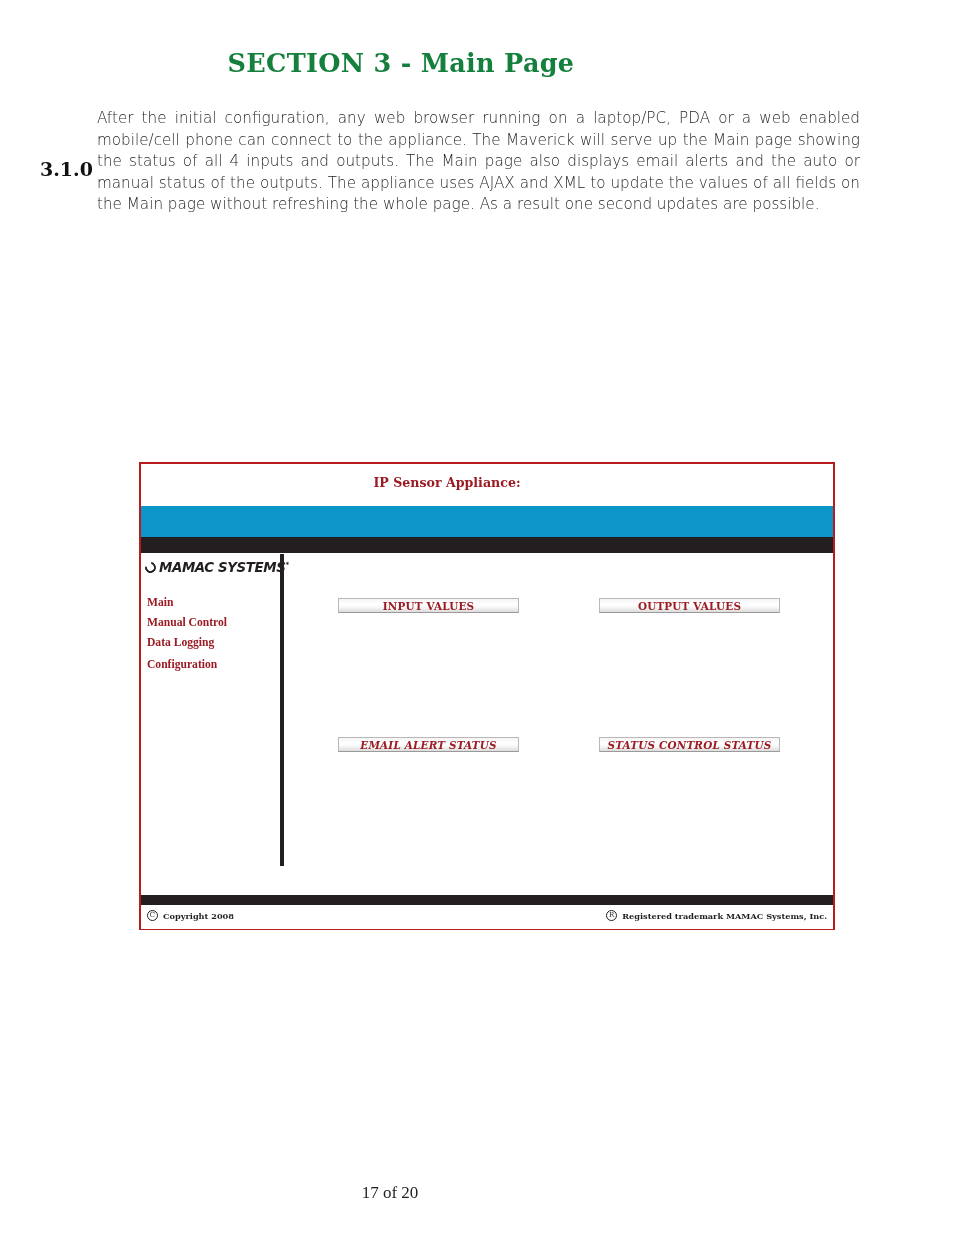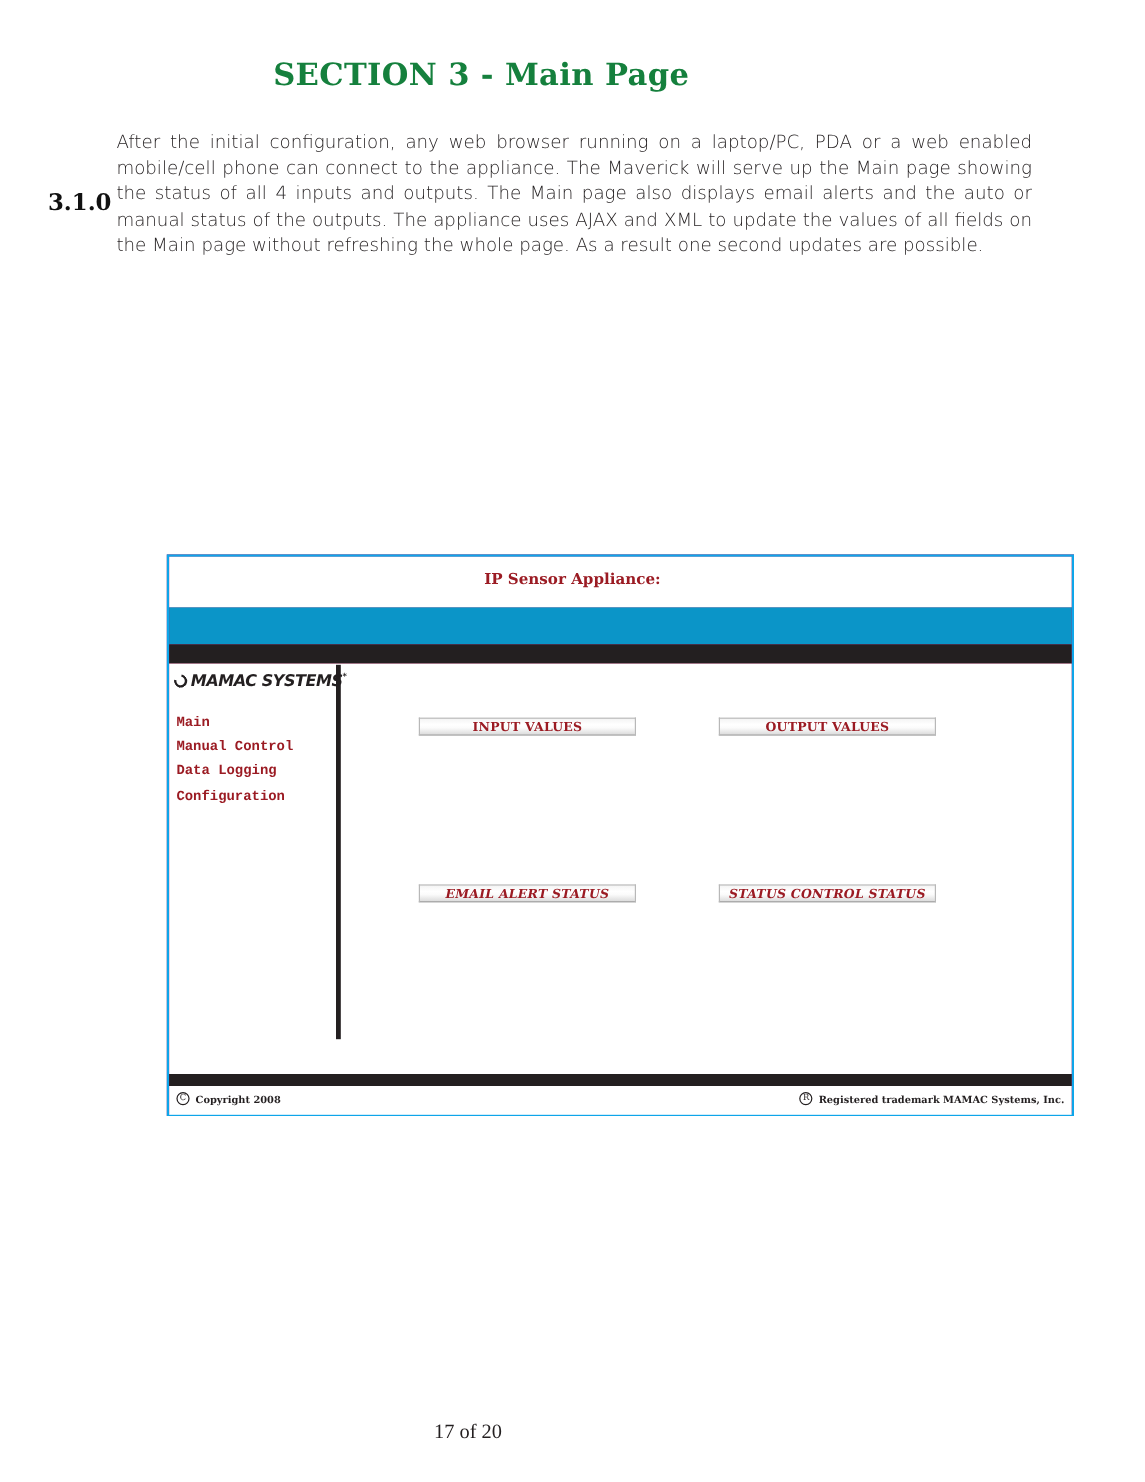--- a/index.html
+++ b/index.html
@@ -64,23 +64,23 @@
   .gap-sm  { display: inline-block; width: 62px; }
   .gap-md  { display: inline-block; width: 46px; }
   .gap-lg  { display: inline-block; width: 102px; }
   .gap-xl  { display: inline-block; width: 70px; }
 
   
   .mockup {
     position: absolute;
     left: 139px;
     top: 462px;
-    width: 756px;
+    width: 696px;
     height: 468px;
-    border: 2px solid #0ea5e9;
+    border: 2px solid #b91c1c;
     background: #be185d;
     box-sizing: border-box;
   }
   .mock-titlebar {
     height: 42px;
     position: relative;
     background: #ffffff;
   }
   .mock-title {
     position: absolute;
@@ -148,21 +148,21 @@
     vertical-align: super;
     font-style: normal;
   }
   .nav {
     position: absolute;
     left: 6px;
     top: 40px;
     width: 130px;
   }
   .nav-item {
-    font-family: Liberation Mono, monospace;
+    font-family: Liberation Serif, serif;
     font-weight: bold;
     font-size: 11.6px;
     color: #9b1b23;
     line-height: 20px;
     white-space: nowrap;
     cursor: pointer;
   }
   .nav-item.spaced { margin-top: 2px; }
 
   .sidebar-rule {
@@ -171,21 +171,21 @@
     top: 1px;
     width: 4px;
     height: 312px;
     background: #231f20;
   }
 
   
   .panel {
     position: absolute;
   }
-  .panel.col-left  { left: 208px; width: 181px; }
+  .panel.col-left  { left: 197px; width: 181px; }
   .panel.col-right { left: 458px; width: 181px; }
   .panel.row-top    { top: 45px; }
   .panel.row-bottom { top: 184px; font-style: italic; }
 
   .section-bar {
     height: 15px;
     line-height: 15px;
     text-align: center;
     font-family: "DejaVu Serif", "Liberation Serif", serif;
     font-weight: bold;

